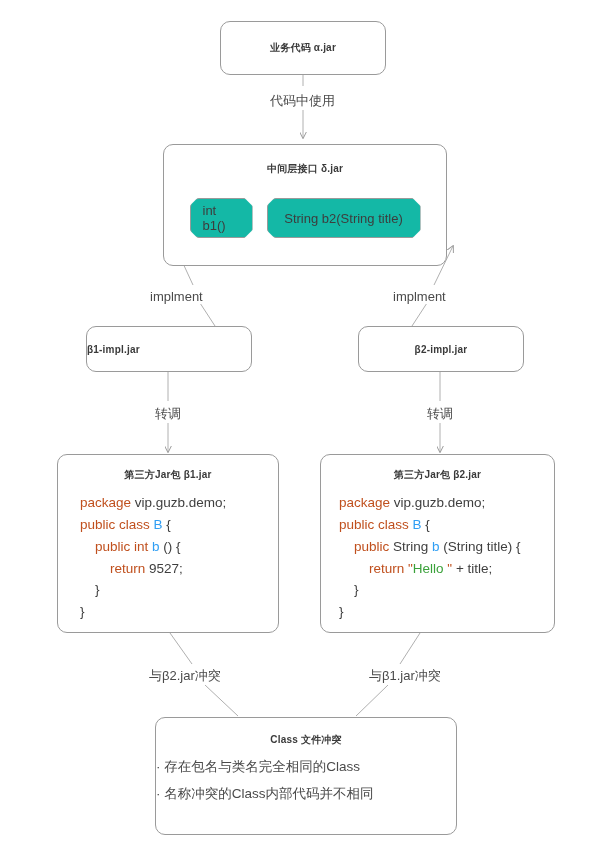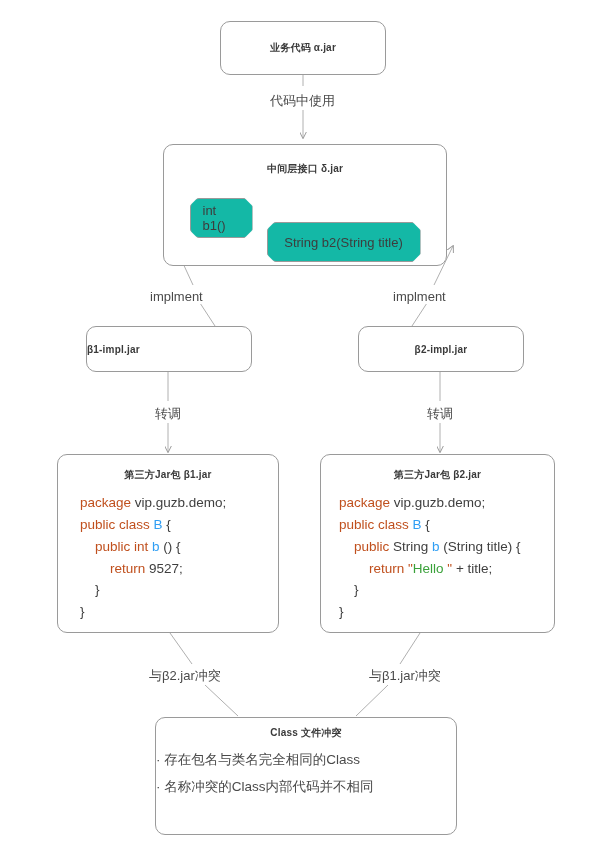--- a/index.html
+++ b/index.html
@@ -73,21 +73,21 @@
     align-items: center;
     justify-content: center;
     height: 40px;
     padding: 0 12px;
     
     clip-path: polygon(8px 0, calc(100% - 8px) 0, 100% 8px, 100% calc(100% - 8px),
                        calc(100% - 8px) 100%, 8px 100%, 0 calc(100% - 8px), 0 8px);
     border-radius: 9px;
   }
   #method-b1 { width: 63px; }
-  #method-b2 { width: 154px; margin-top: 24px; }
+  #method-b2 { width: 154px; }
   
   #node-b1impl {
     left: 86px; top: 326px; width: 166px; height: 46px;
     display: flex; align-items: center; 
   }
   #node-b2impl {
     left: 358px; top: 326px; width: 166px; height: 46px;
     display: flex; align-items: center; justify-content: center;
   }
   
@@ -109,21 +109,21 @@
     white-space: pre;
   }
   #node-beta2 .code-block { padding-left: 18px; }
   .kw { color: #c0501e; }
   .cls { color: #2f9ef4; }
   .str { color: #3aa13a; }
   .q { color: #c0501e; }
   
   #node-conflict {
     left: 155px; top: 717px; width: 302px; height: 118px;
-    padding-top: 8px;
+    padding-top: 15px;
   }
   .bullet-list {
     margin-top: 12px;
     text-align: left;
   }
   .bullet-line {
     font-size: 13.5px;
     color: #4a4a4a;
     line-height: 1.2;
     margin: 0 0 11px 0;

